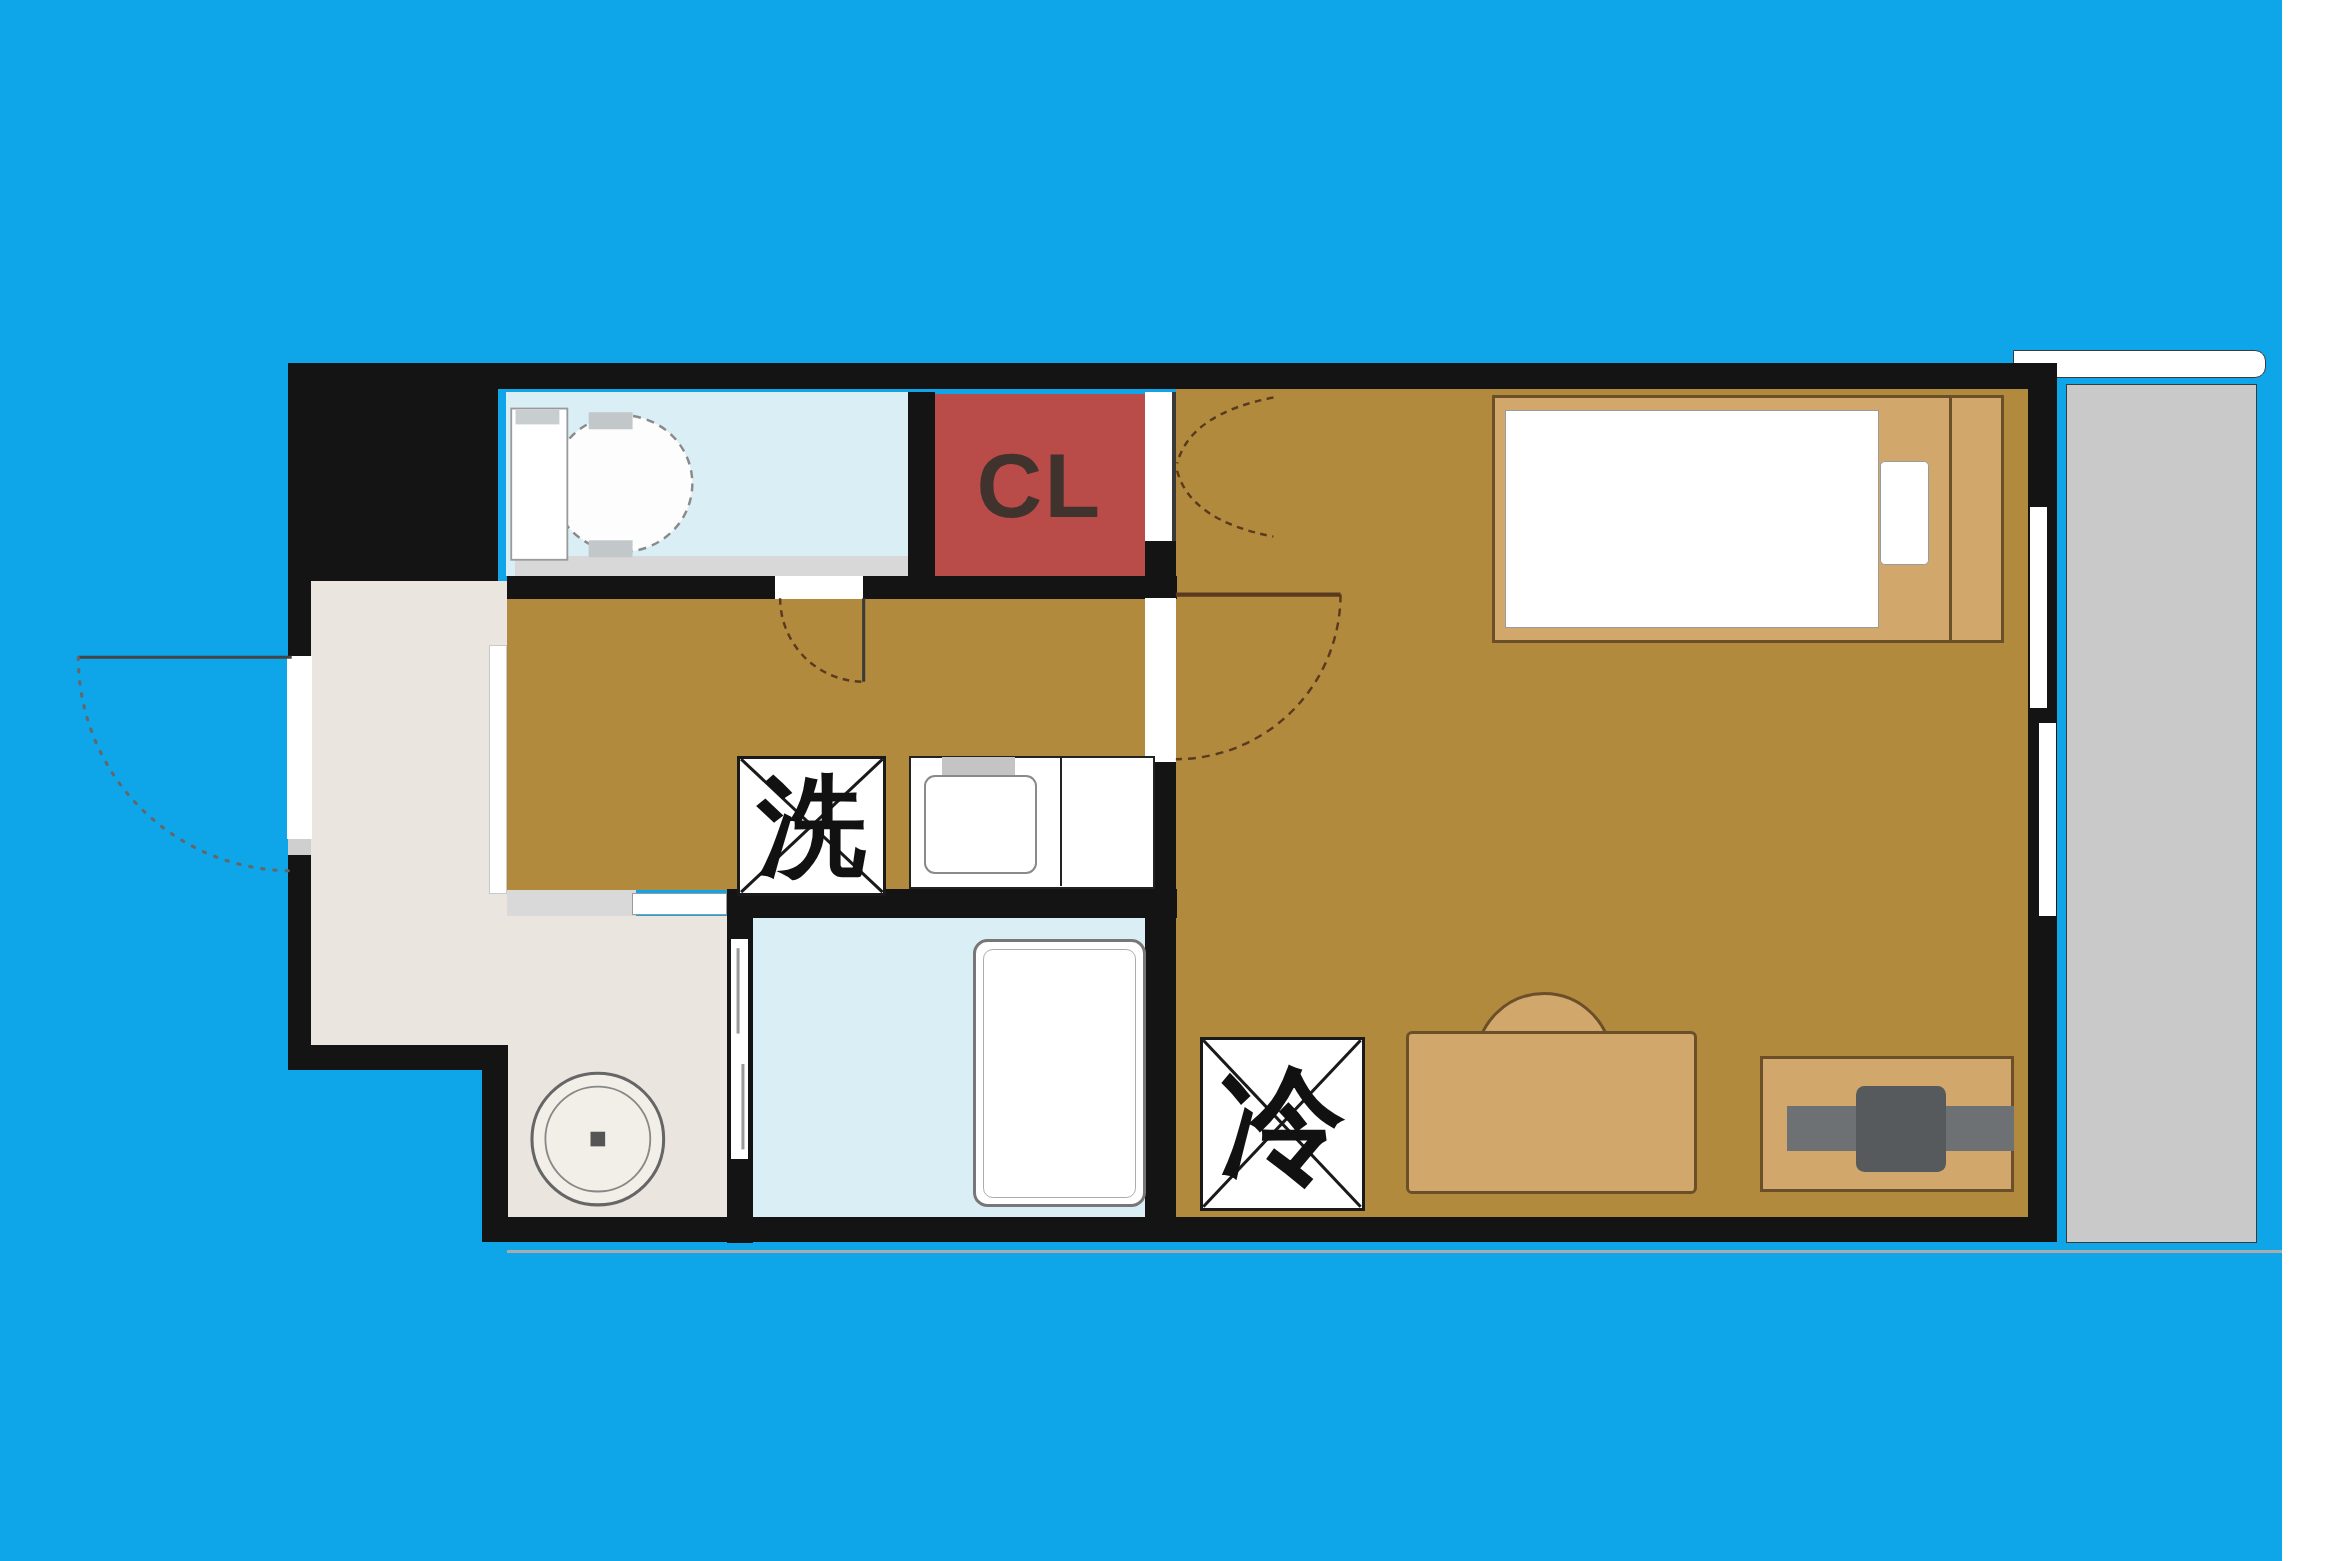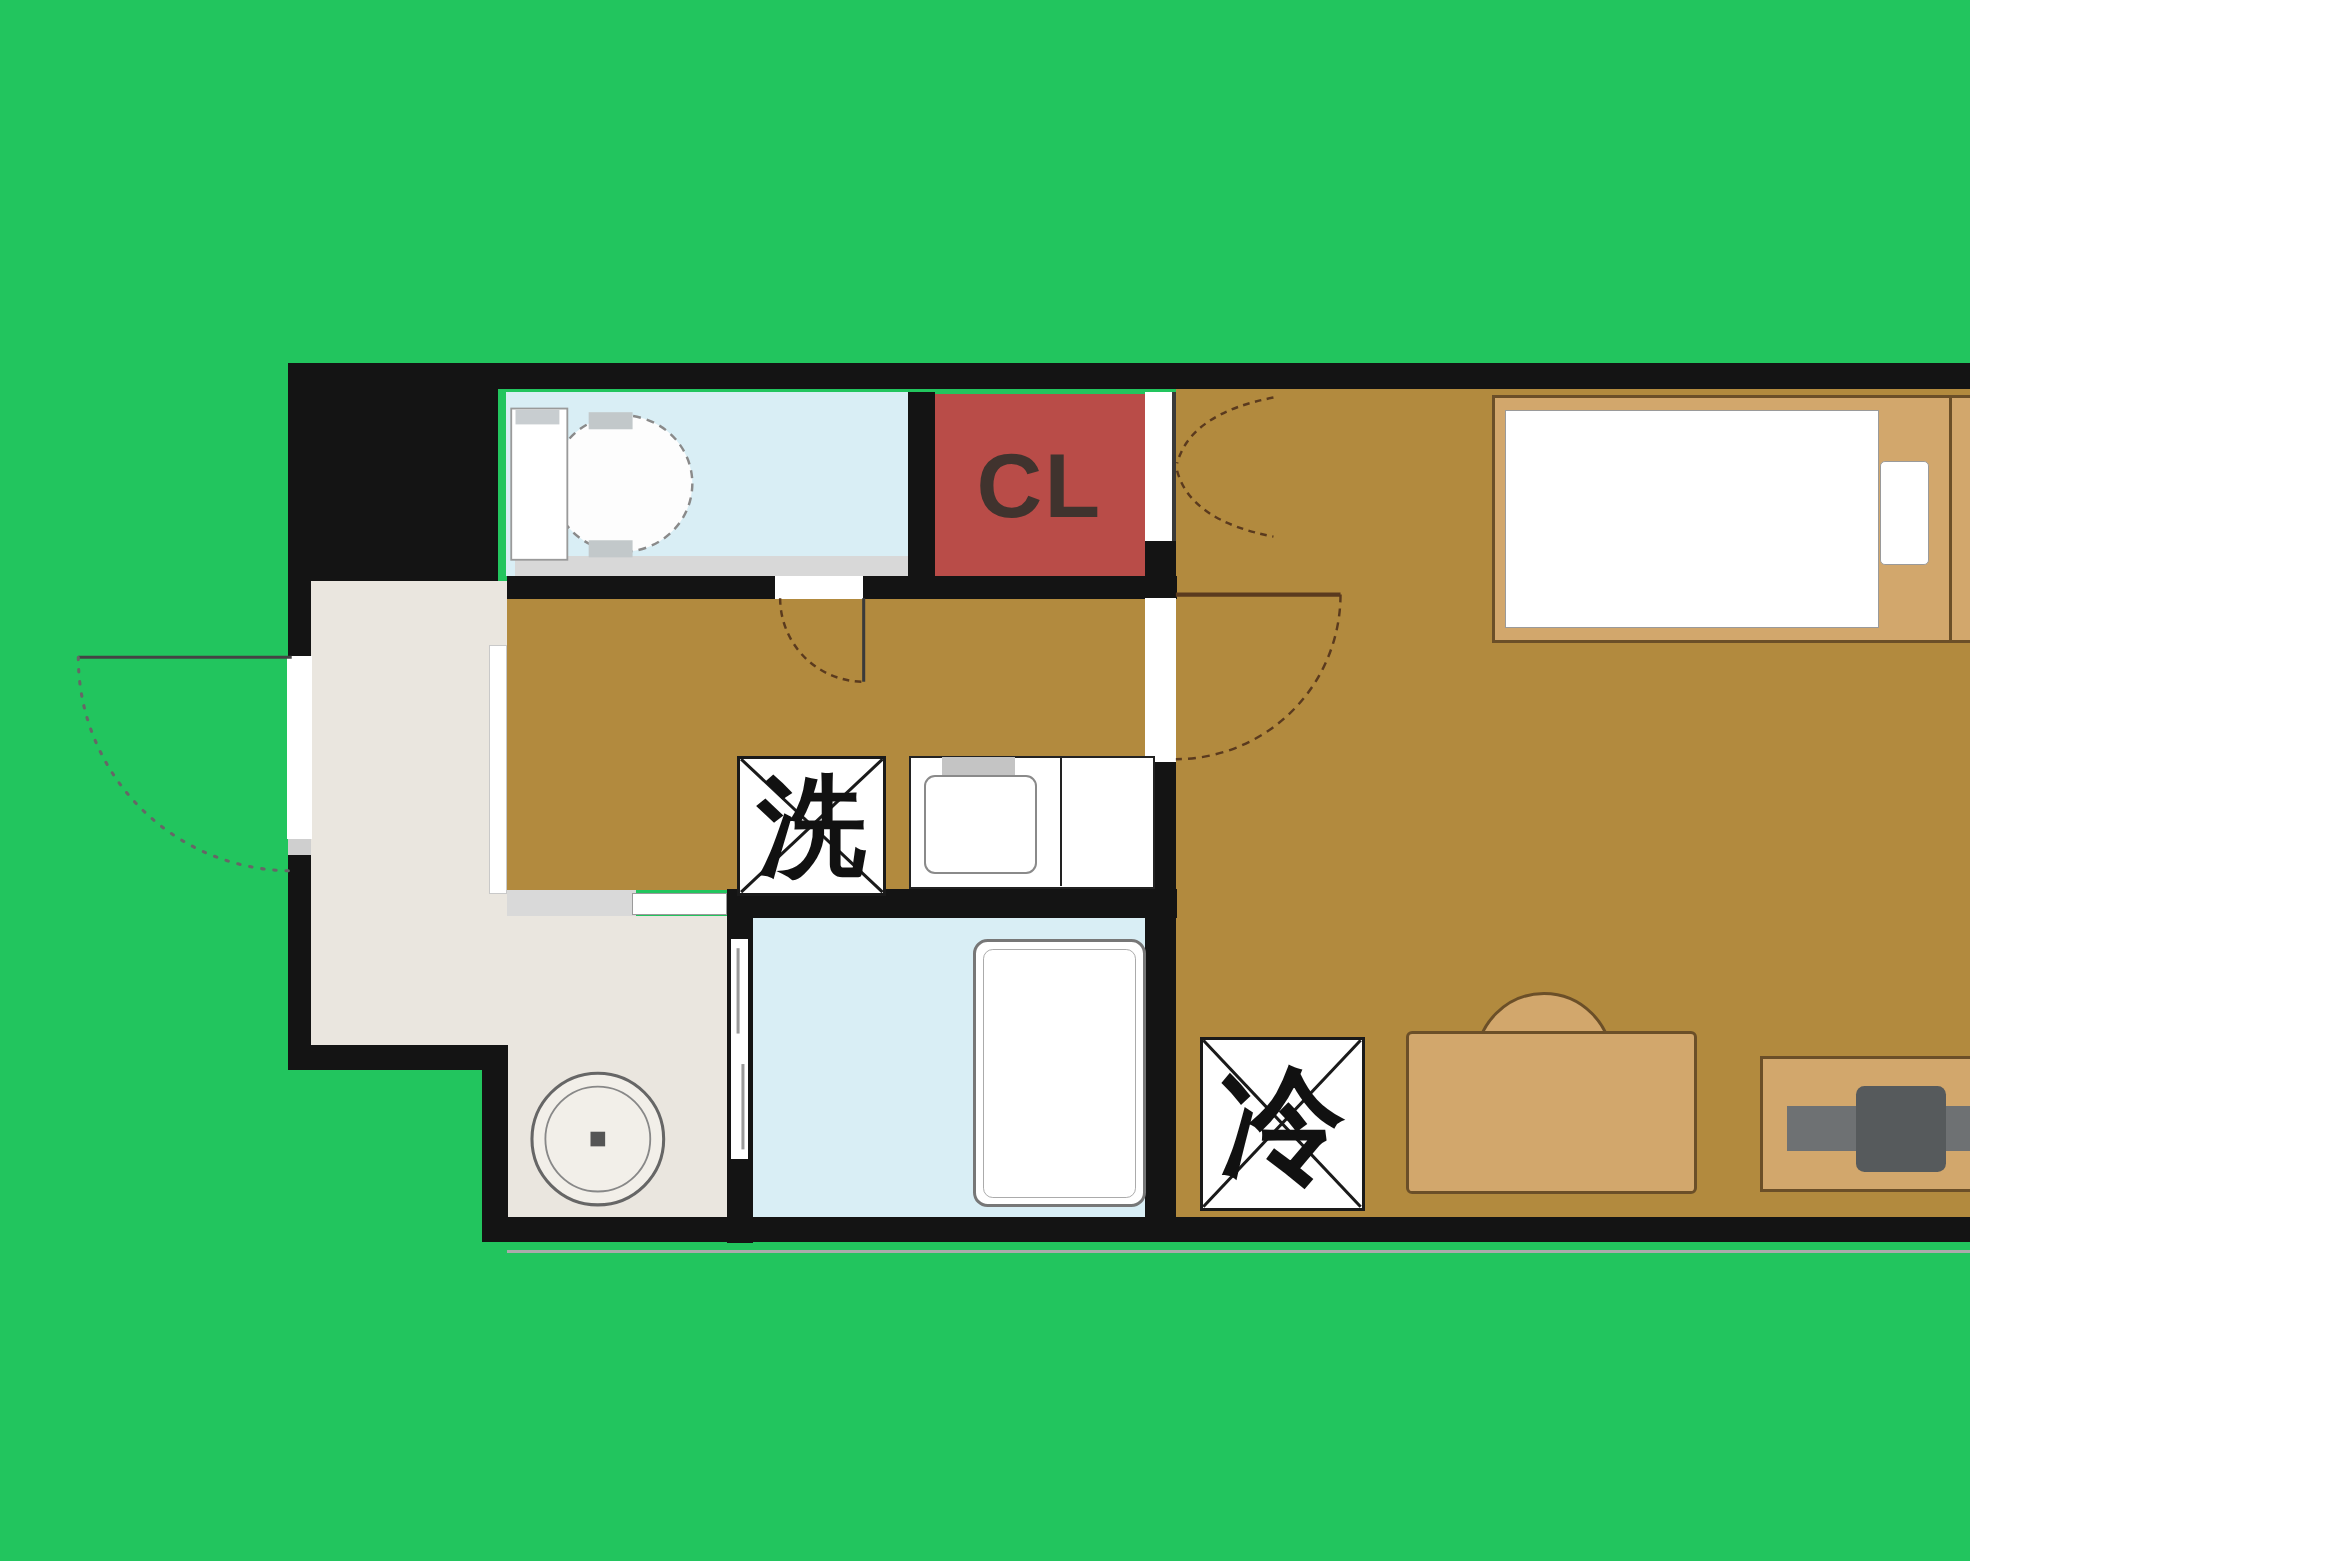--- a/index.html
+++ b/index.html
@@ -1,17 +1,17 @@
 <!DOCTYPE html>
 <html lang="ja" style="font-size:9.8px"><head>
 <meta charset="utf-8">
 <style>
   html,body{margin:0;padding:0;background:#ffffff;}
   body{width:2342px;height:1561px;font-family:"Liberation Sans", sans-serif;}
-  #plan{position:relative;width:1970px;height:1561px;background:#22c55e;overflow:hidden;}
+  #plan{position:relative;width:2252px;height:1561px;background:#0ea5e9;overflow:hidden;padding-left:30px;}
   .r{position:absolute;box-sizing:border-box;}
   .wall{background:#141414;}
   .gap{background:#ffffff;}
   .label{display:flex;align-items:center;justify-content:center;line-height:1;}
   #cl-label{font-size:91px;font-weight:600;color:#40332e;letter-spacing:2.4px;}
   .kanji{font-weight:bold;color:#111111;}
   #washer-label{font-size:109px;}
   #fridge-label{font-size:125px;}
   svg.ov{position:absolute;left:0;top:0;width:2342px;height:1561px;}
 </style>

